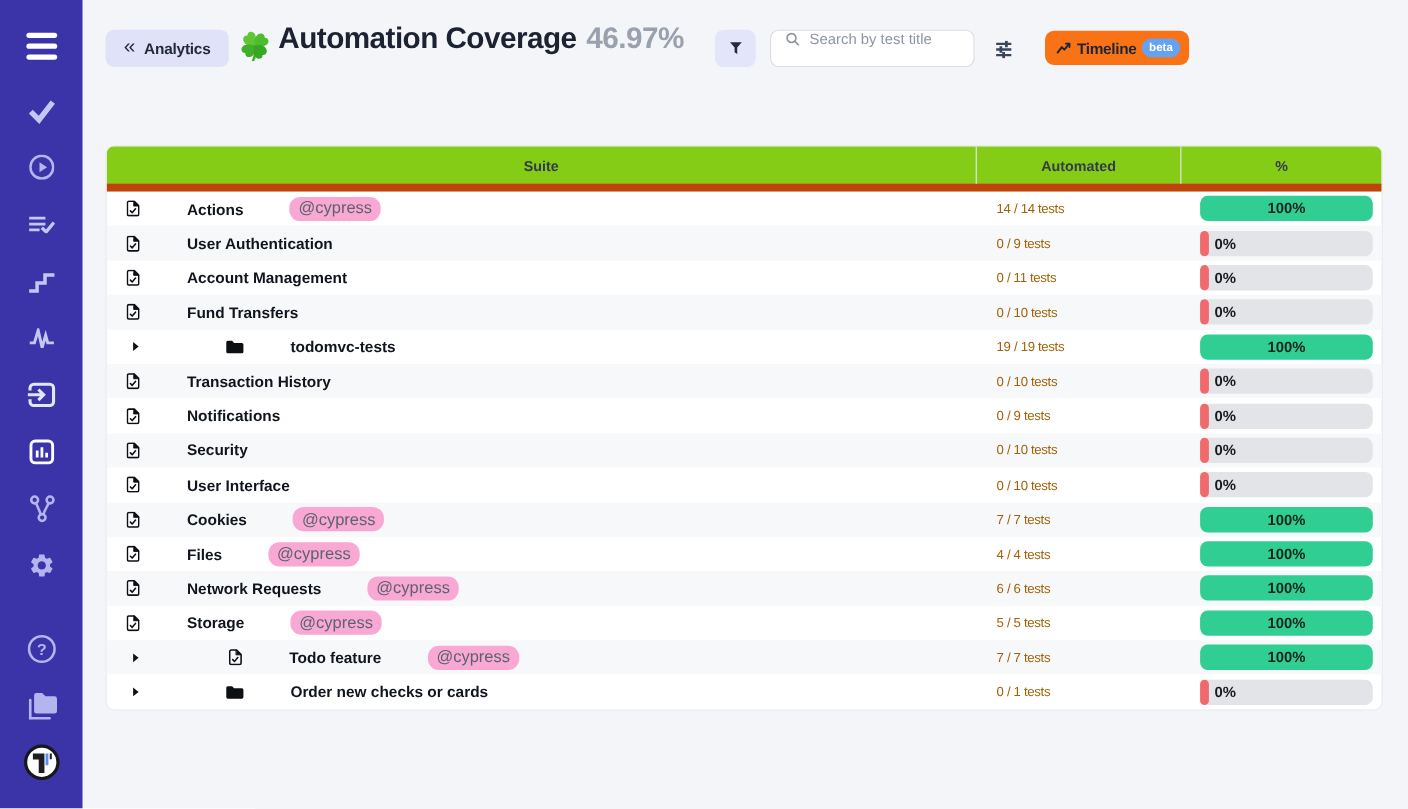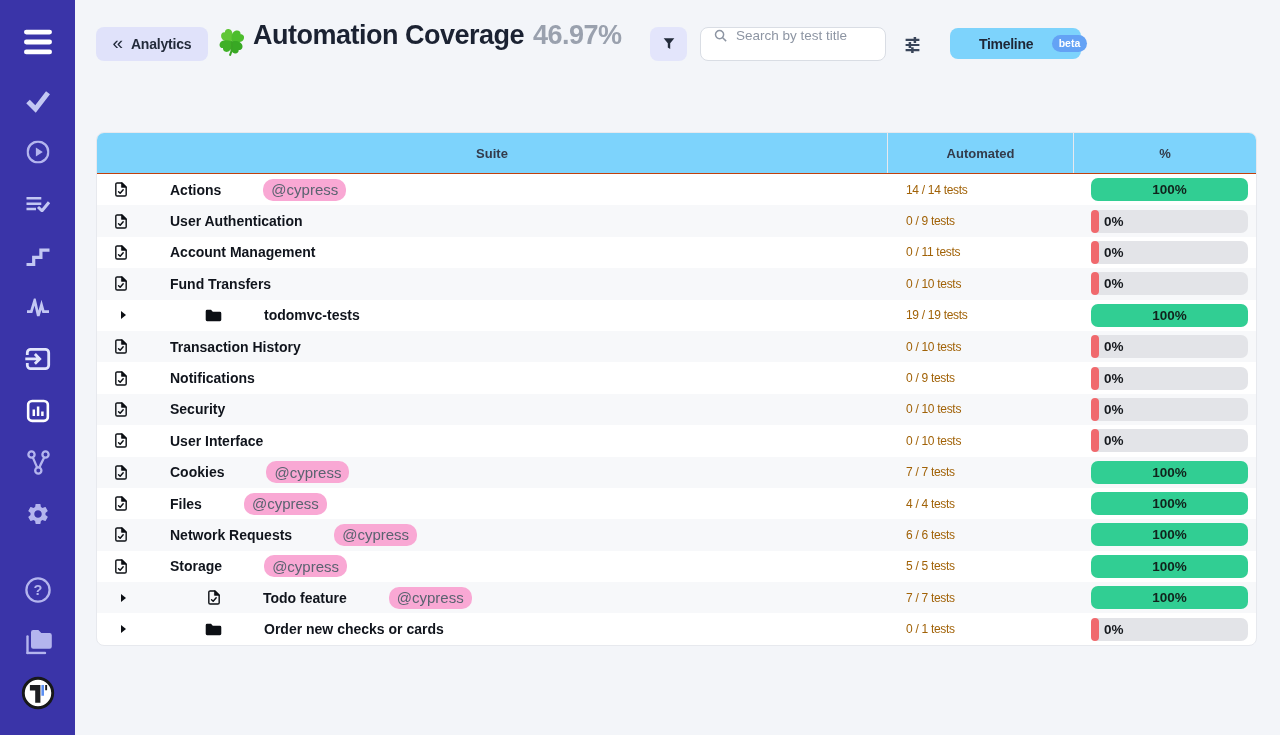--- a/index.html
+++ b/index.html
@@ -12,26 +12,26 @@
   
   .btn { position:absolute; border-radius:8px; display:flex; align-items:center; justify-content:center; }
   #btn-analytics { left:96px; top:27px; width:112px; height:34px; background:#e0e2fa; color:#232b3b; font-size:14px; font-weight:700; letter-spacing:-0.2px; gap:8px; }
   #title { left:253px; top:17px; font-size:27px; font-weight:700; color:#1b2232; white-space:nowrap; letter-spacing:-0.5px; line-height:36px;}
   #title .pct { color:#9aa1ae; margin-left:9px; }
   #clover { left:219px; top:28px; }
   #btn-filter { left:650px; top:27px; width:37px; height:34px; background:#e3e5fb; }
   #search { position:absolute; left:700px; top:27px; width:186px; height:34px; background:#fff; border:1px solid #d9dde4; border-radius:8px; display:flex; align-items:flex-start; padding-left:12px; gap:8px; }
   #search span { color:#8d95a3; font-size:13.5px; }
   #tune { left:905px; top:37px; }
-  #btn-timeline { left:950px; top:28px; width:131px; height:31px; background:#7dd3fc; gap:19px; justify-content:flex-start; padding-left:10px; }
+  #btn-timeline { left:950px; top:28px; width:131px; height:31px; background:#f97316; gap:5px; justify-content:flex-start; padding-left:10px; }
   #btn-timeline .lbl { font-size:14px; font-weight:700; letter-spacing:-0.3px; color:#1e2636; }
   #btn-timeline .beta { background:#64a2f5; color:#fff; font-size:10.5px; font-weight:700; border-radius:9px; padding:2px 6.5px 3px; }
   
   #table { position:absolute; left:96px; top:132px; width:1161px; background:#fff; border:1px solid #e7e9ee; border-radius:8px; overflow:hidden; }
-  #thead { display:flex; height:41px; background:#7dd3fc; border-bottom:1px solid #c2410c; font-size:13px; font-weight:700; color:#333b4b; }
+  #thead { display:flex; height:41px; background:#84cc16; border-bottom:7px solid #c2410c; font-size:13px; font-weight:700; color:#333b4b; }
   #thead > div { display:flex; align-items:center; justify-content:center; }
   #thead .c1 { width:791px; border-right:1px solid #e7e9ee; }
   #thead .c2 { width:186px; border-right:1px solid #e7e9ee; }
   #thead .c3 { flex:1; }
   .row { display:flex; height:31.4px; align-items:center; }
   .row.alt { background:#f7f8fa; }
   .cell-suite { width:791px; display:flex; align-items:center; padding-left:18px;gap:36px; }
   .tri { width:0; height:0; border-left:5.5px solid #0c0f14; border-top:4.5px solid transparent; border-bottom:4.5px solid transparent; margin-left:24px; flex:none; }
   .name { font-size:14px; font-weight:700; color:#10141c; margin-left:7px; white-space:nowrap; }
   .name.b { font-weight:700; }

